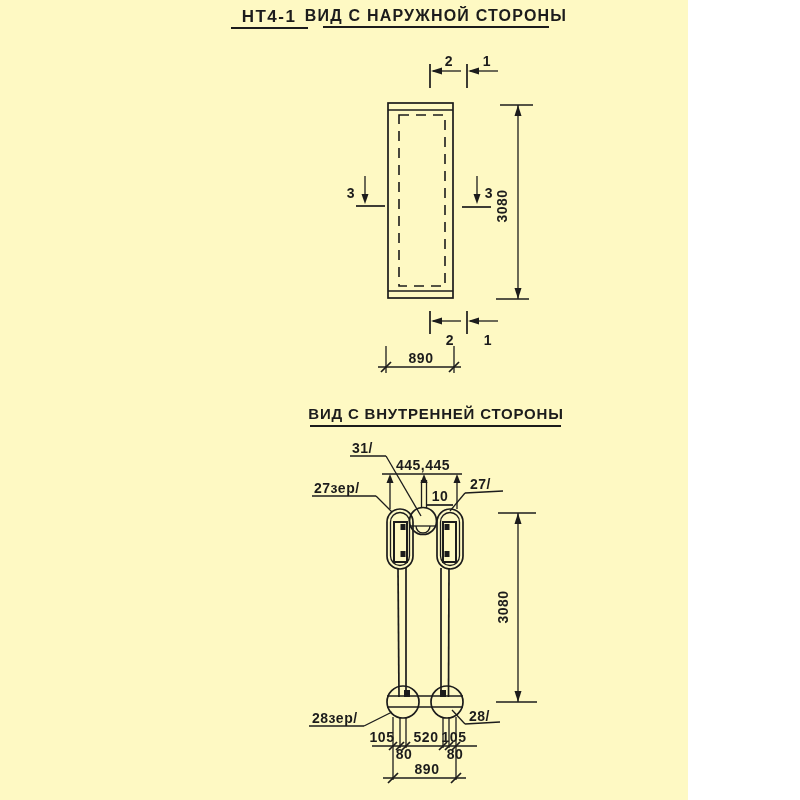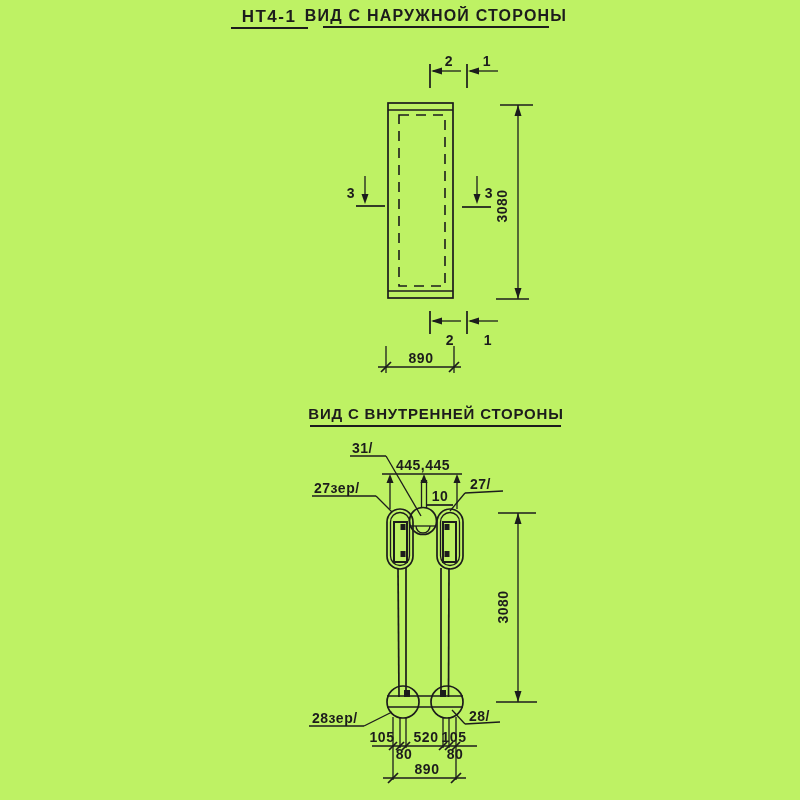--- a/index.html
+++ b/index.html
@@ -1,16 +1,16 @@
 <!DOCTYPE html>
 <html><head>
 <meta charset="utf-8">
 <style>
   html,body{margin:0;padding:0;background:#ffffff;}
-  .sheet{position:relative;width:800px;height:800px;background:#bef264;overflow:hidden;}
+  .sheet{position:relative;width:688px;height:800px;background:#fef9c3;overflow:hidden;}
   svg{display:block;}
   svg text{
     font-family:"Liberation Sans","DejaVu Sans",sans-serif;
     font-weight:bold;
     fill:#1c1c1c;
   }
   .t-code{font-size:17px;letter-spacing:1.5px;}
   .t-title{font-size:16px;letter-spacing:1.2px;}
   .t-title2{font-size:15px;letter-spacing:0.8px;}
   .t-dim{font-size:14px;letter-spacing:0.5px;}

